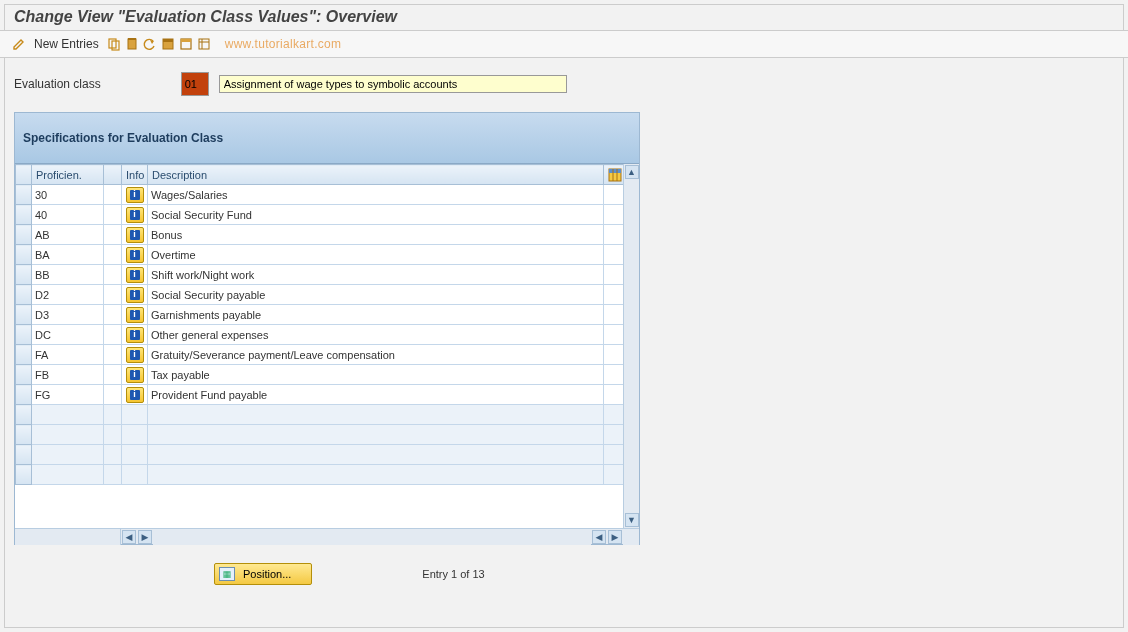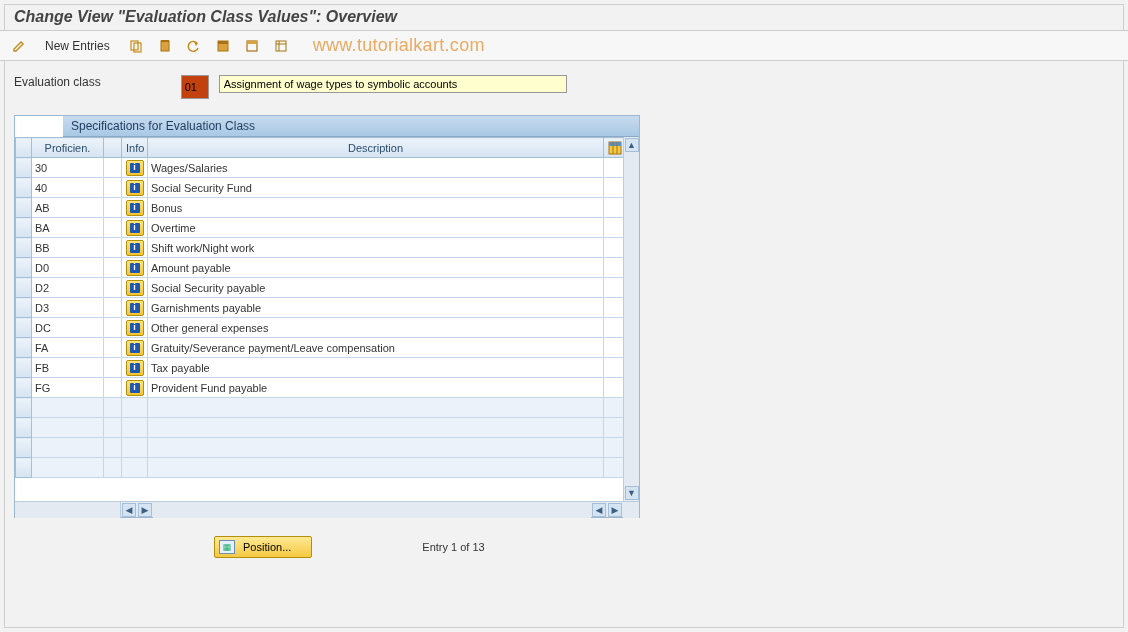--- a/index.html
+++ b/index.html
@@ -17,21 +17,21 @@
       font-size: 16px;
       font-weight: bold;
       font-style: italic;
       color: #444;
       padding: 8px 14px 4px;
       border-bottom: 1px solid #ccc;
     }
     .toolbar {
       display: flex;
       align-items: center;
-      gap: 11px;
+      gap: 0;
       padding: 4px 10px;
       border-bottom: 1px solid #ccc;
       background: #f7f7f7;
       position: relative;
       text-align: right;
     }
     .tb-icon {
       width: 18px;
       height: 18px;
       display: inline-flex;
@@ -42,29 +42,30 @@
       cursor: pointer;
       font-size: 12px;
     }
     .new-entries {
       font-size: 12px;
       padding: 2px 6px;
       cursor: pointer;
     }
     .watermark {
       color: #e79d4a;
-      font-size: 18px;
+      font-size: 12px;
       font-weight: 500;
       margin-left: 12px;
       letter-spacing: 0.3px;
       user-select: none;
       opacity: 0.85;
     }
     .filter-row {
       display: flex;
+      align-items: center;
       gap: 10px;
       padding: 14px 14px 10px;
     }
     .filter-label { white-space: nowrap; }
     .small-field {
       width: 28px;
       height: 24px;
       border: 1px solid #999;
       background: #c2410c;
       padding: 1px 3px;
@@ -81,40 +82,39 @@
     }
     .table-panel {
       margin: 6px 14px 0;
       width: 626px;
       border: 1px solid #9db8d2;
       background: #fff;
     }
     .panel-header {
       background: linear-gradient(#c7dbef,#a9c8e4);
       color: #1d3c5d;
-      font-weight: normal;
+      font-weight: bold;
       font-size: 12px;
-      padding: 3px 8px;
+      padding: 18px 8px;
       border-bottom: 1px solid #8aa9c6;
-      margin-left: 48px;
     }
     .table-scroll {
       position: relative;
       height: 380px;
     }
     table.grid {
       border-collapse: collapse;
       width: 608px;
       table-layout: fixed;
     }
     .grid th {
       background: linear-gradient(#ecf3fa,#d5e4f2);
       border: 1px solid #a7bfd6;
       font-weight: normal;
-      text-align: center;
+      text-align: left;
       padding: 2px 4px;
       font-size: 11px;
       height: 20px;
       overflow: hidden;
       color: #2a4c6e;
     }
     .grid td {
       border: 1px solid #c4d7ea;
       padding: 0 3px;
       height: 20px;
@@ -313,30 +313,20 @@
             <td class="col-settings"></td>
           </tr>
           <tr>
             <td class="col-sel"></td>
             <td class="col-prof">BB</td>
             <td class="col-empty"></td>
             <td class="col-info"><span class="info-btn">
                 <span class="i-box">i</span>
               </span></td>
             <td class="col-desc">Shift work/Night work</td>
-            <td class="col-settings"></td>
-          </tr>
-          <tr>
-            <td class="col-sel"></td>
-            <td class="col-prof">D0</td>
-            <td class="col-empty"></td>
-            <td class="col-info"><span class="info-btn">
-                <span class="i-box">i</span>
-              </span></td>
-            <td class="col-desc">Amount payable</td>
             <td class="col-settings"></td>
           </tr>
           <tr>
             <td class="col-sel"></td>
             <td class="col-prof">D2</td>
             <td class="col-empty"></td>
             <td class="col-info"><span class="info-btn">
                 <span class="i-box">i</span>
               </span></td>
             <td class="col-desc">Social Security payable</td>

